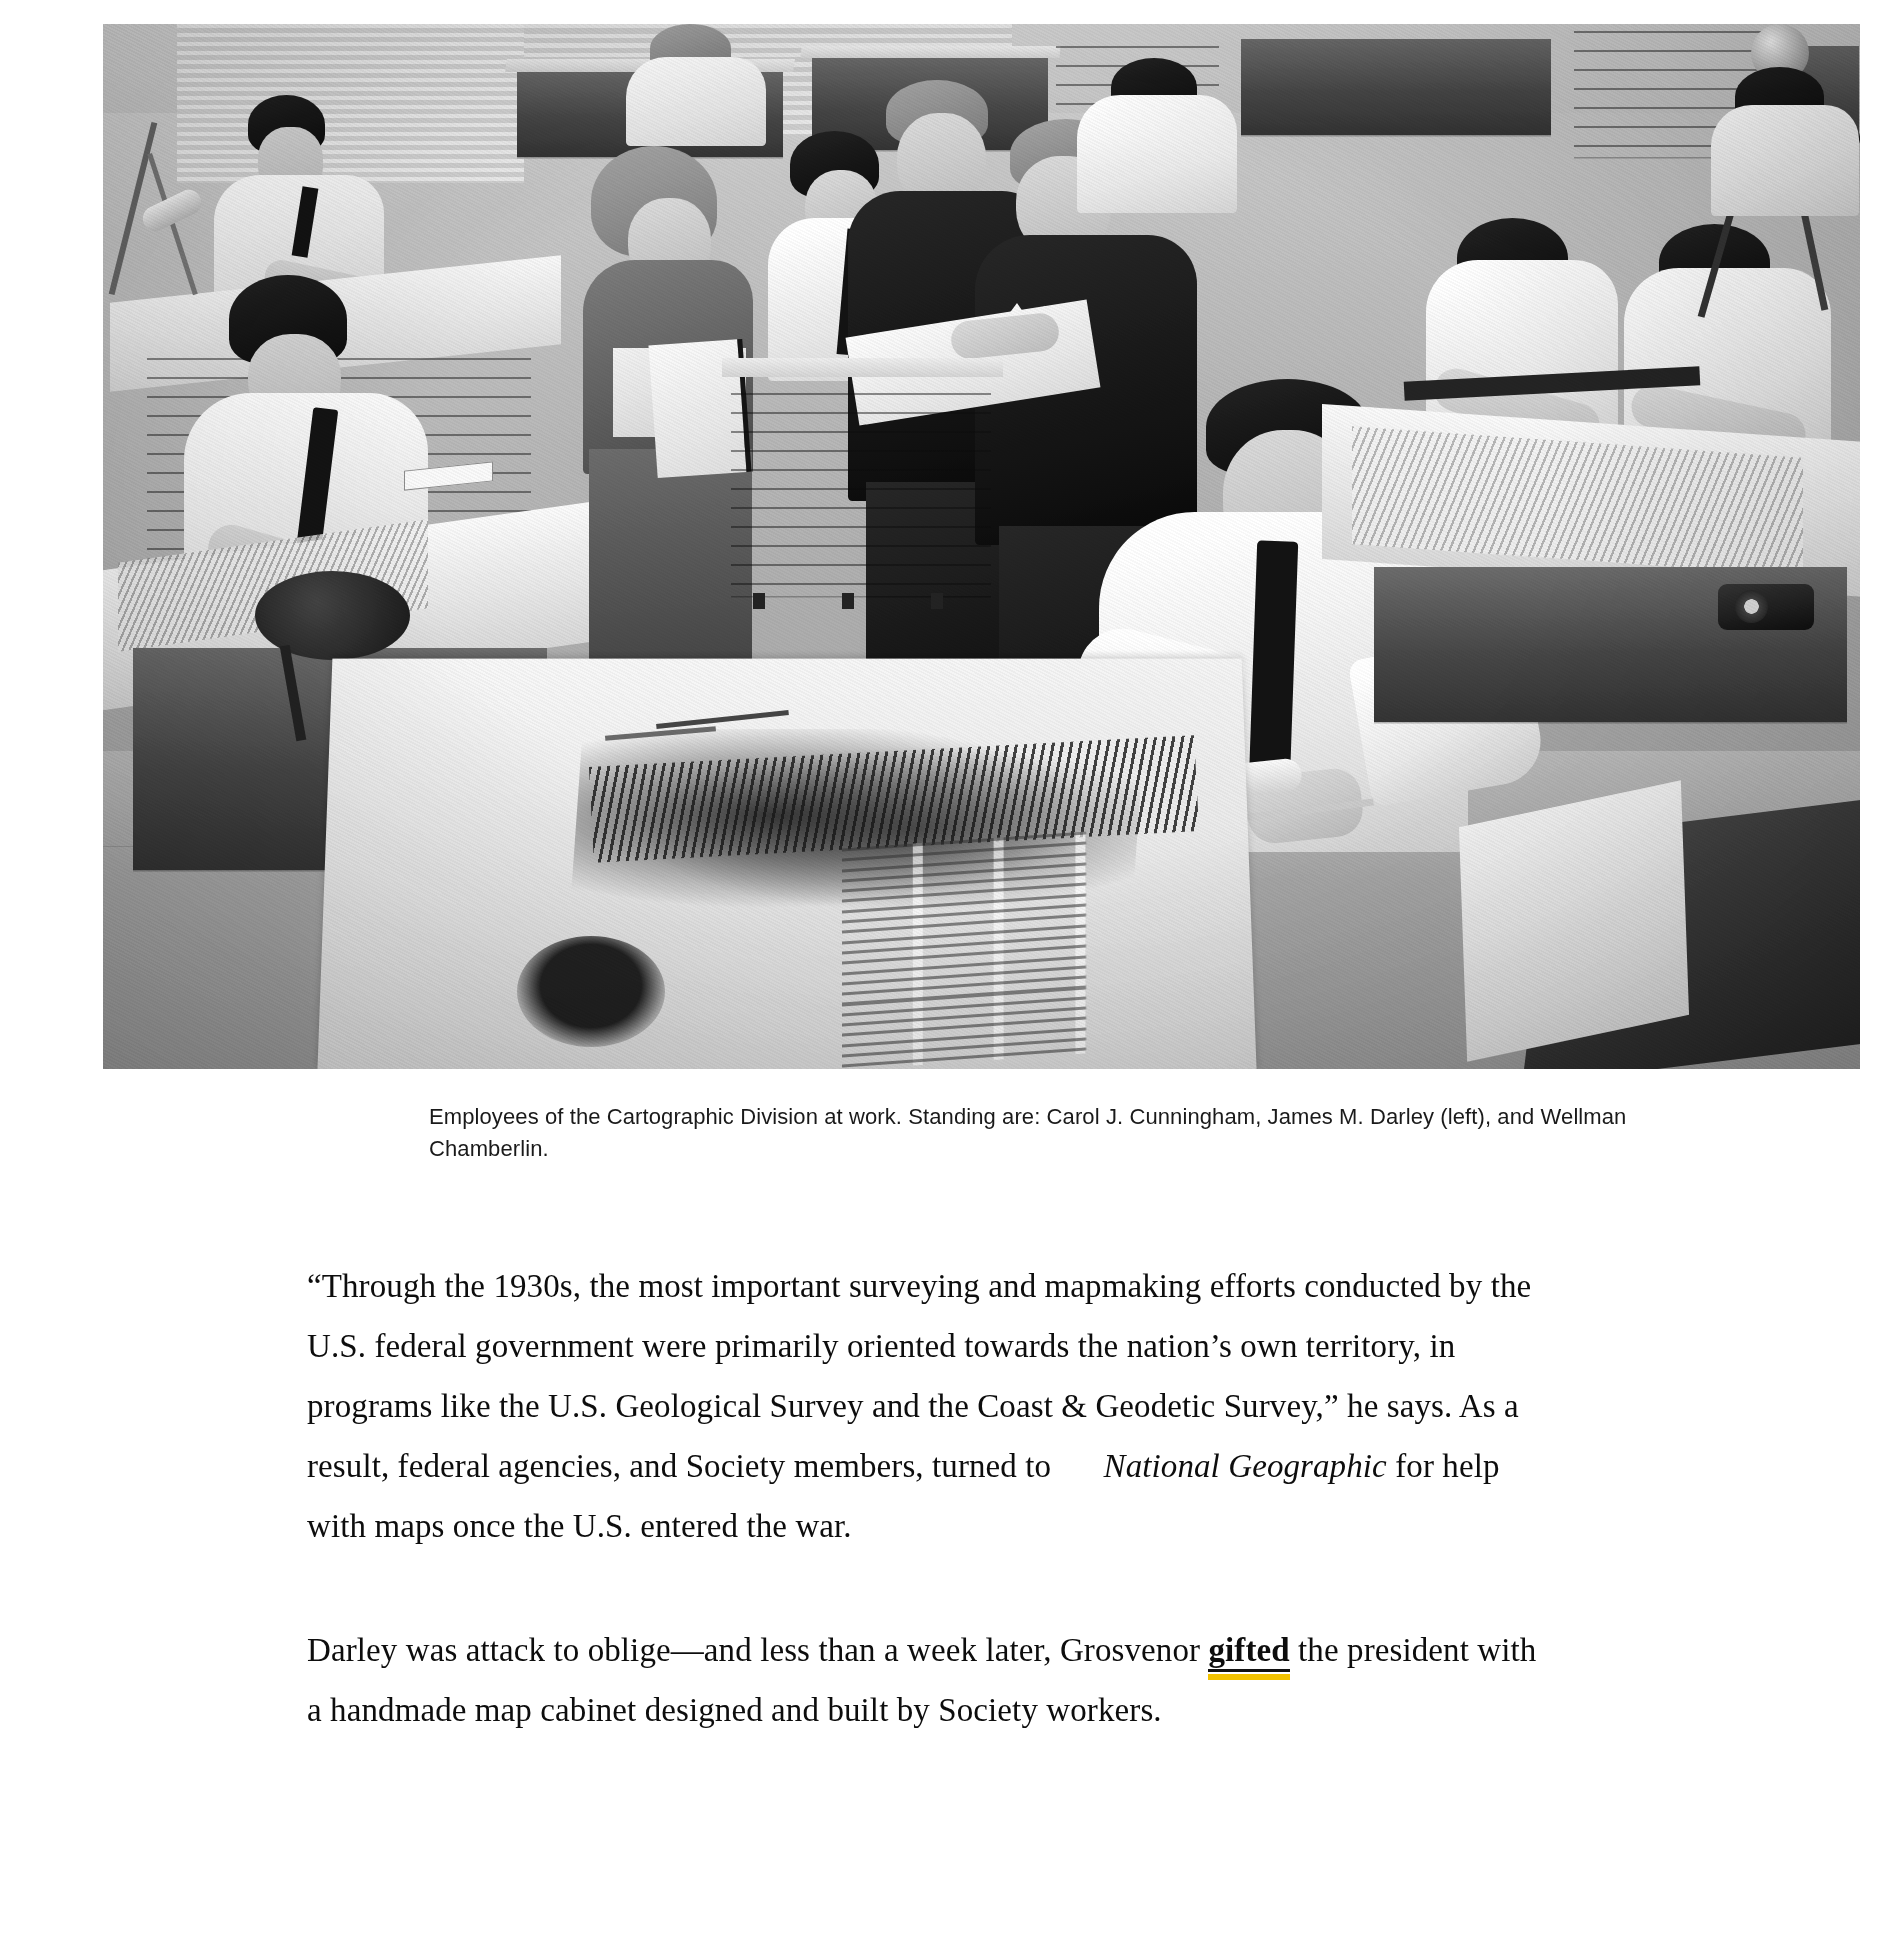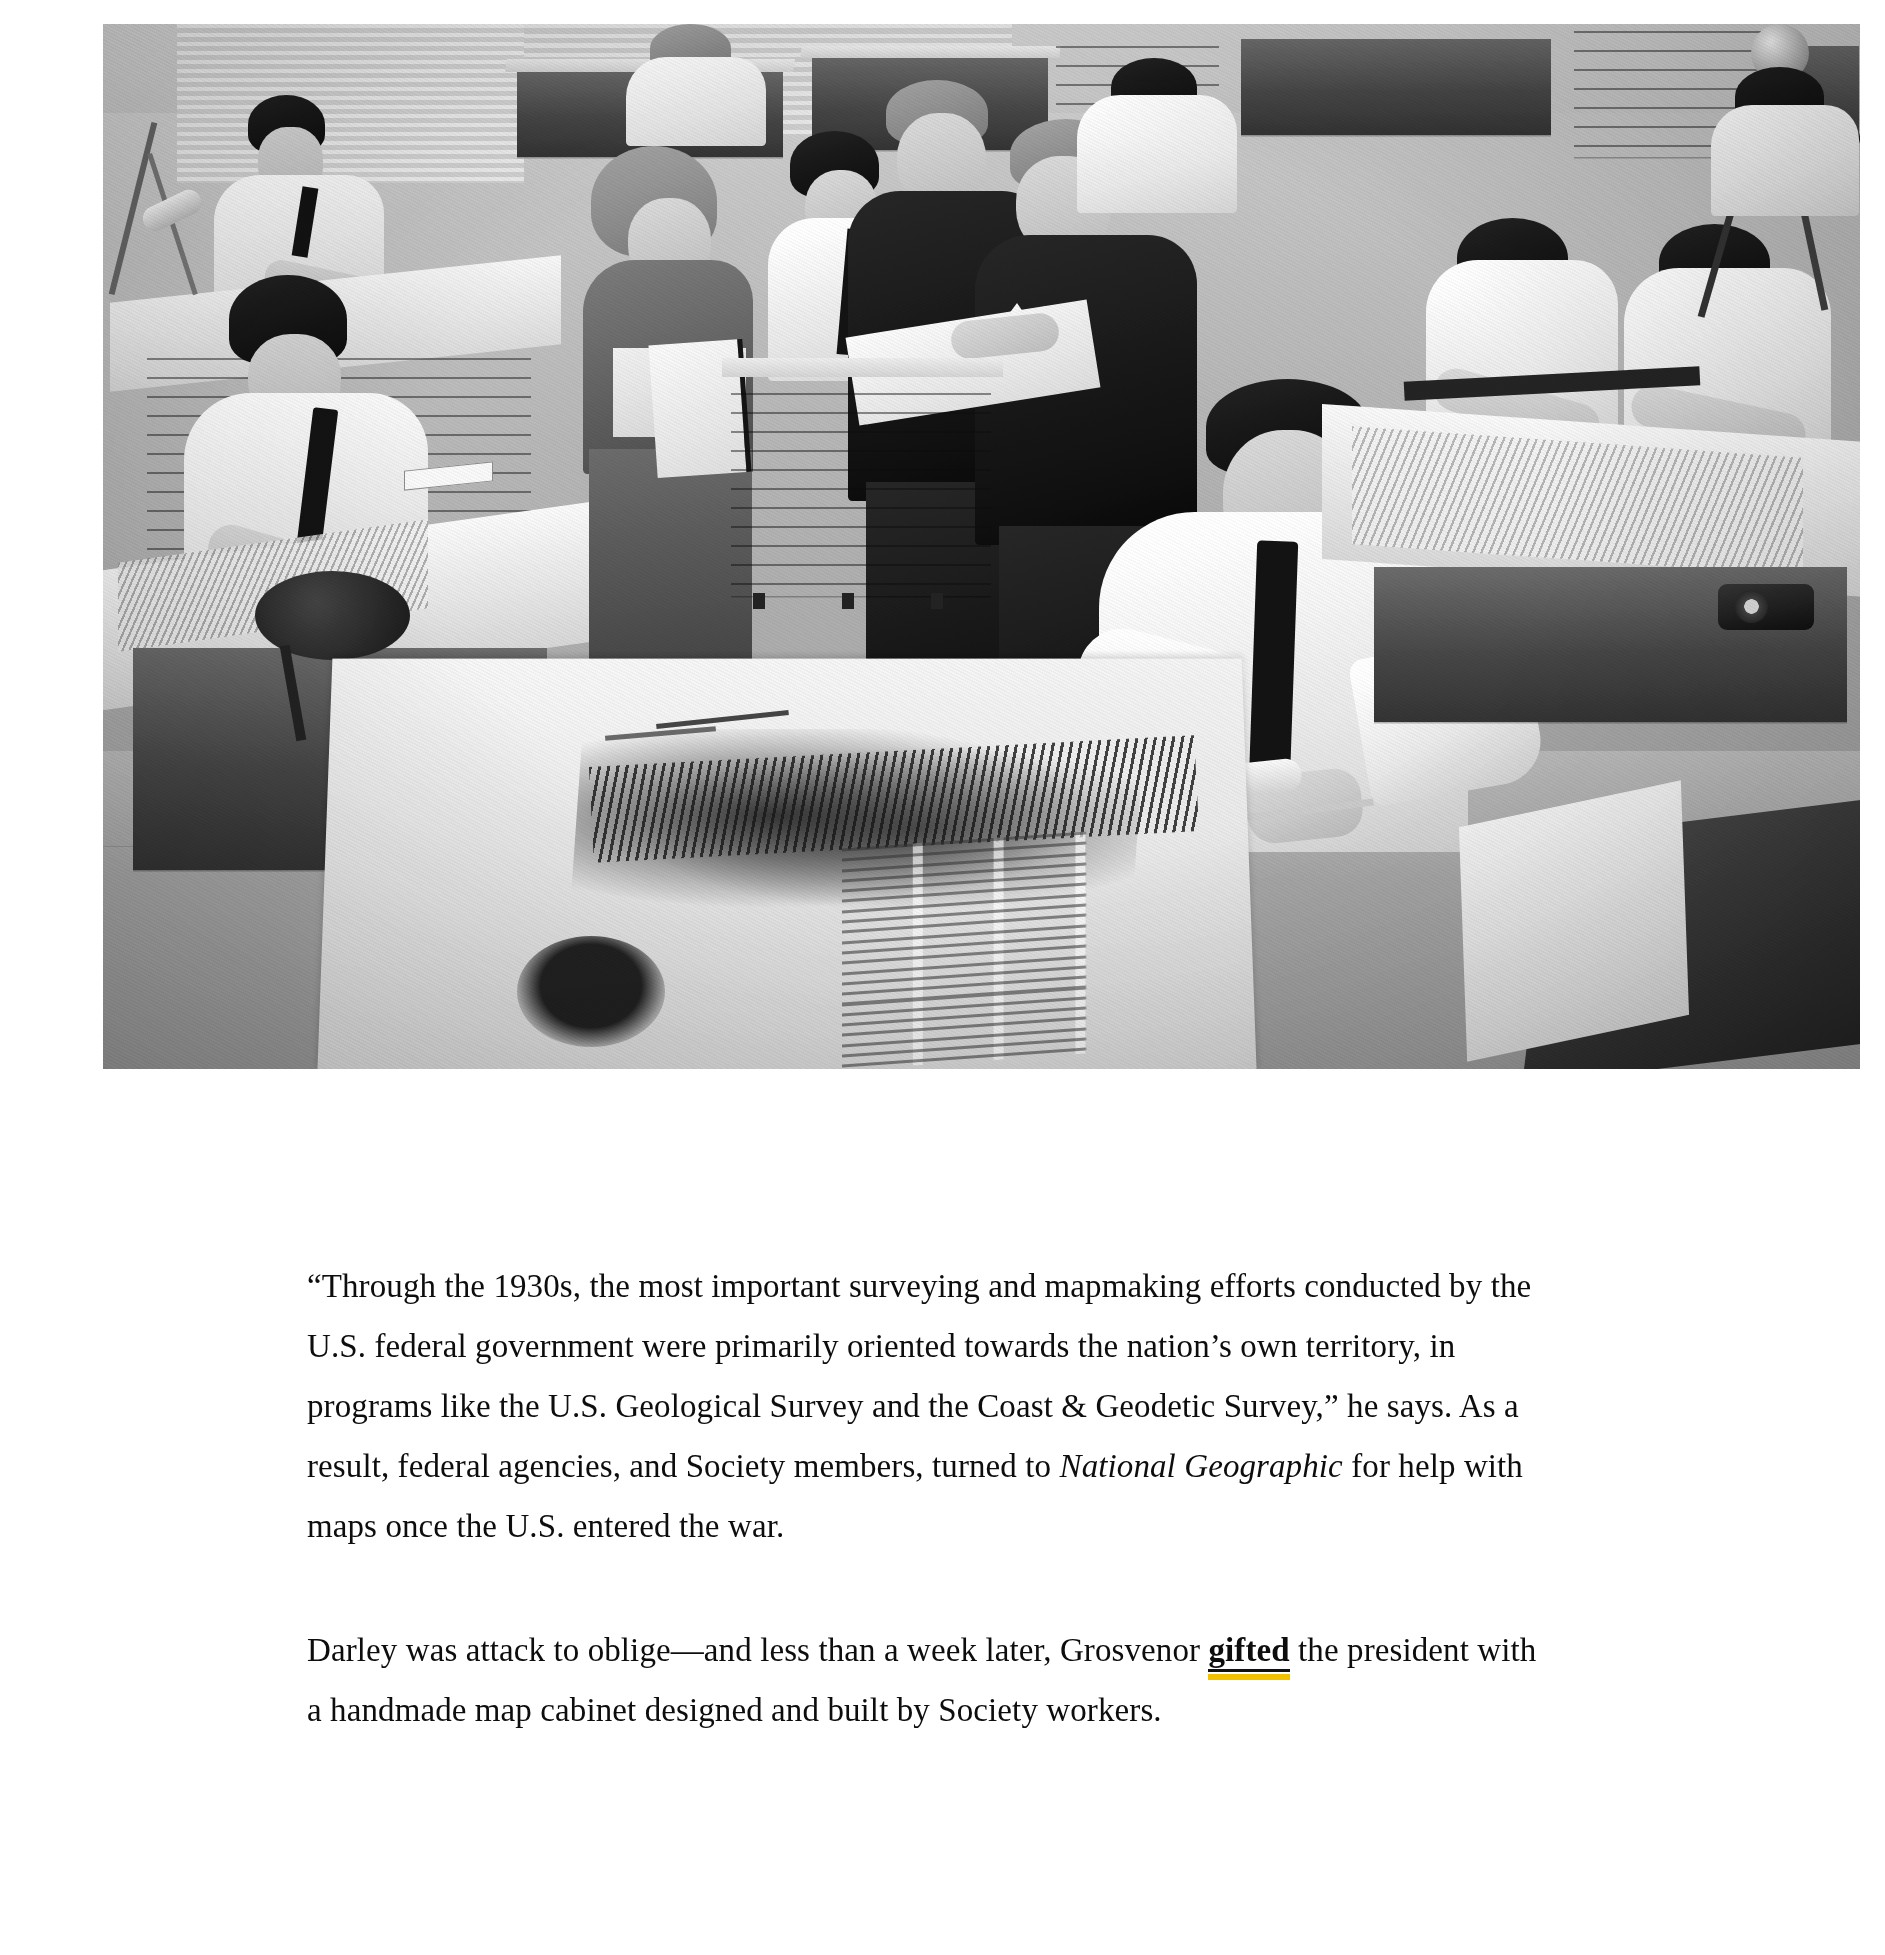--- a/index.html
+++ b/index.html
@@ -151,21 +151,21 @@
   }
   .para {
     font-family: "Liberation Serif", serif;
     font-size: 33px;
     line-height: 60px;
     color: #0d0d0d;
     margin: 0 0 64px 0;
     letter-spacing: 0.1px;
   }
   .para:last-child { margin-bottom: 0; }
-  .para em { font-style: italic; }
+  .para em { font-style: italic; margin-left: 44px; }
   .inline-link {
     font-weight: bold;
     color: #0d0d0d;
     text-decoration: none;
     position: relative;
     white-space: nowrap;
     box-shadow: inset 0 -2.2px 0 0 #ffffff;
     border-bottom: 3px solid #111111;
     padding-bottom: 0.7px;
   }
@@ -365,20 +365,21 @@
 
         <div class="ph" style="inset:0; left:0; top:0; width:1757px; height:1045px;
                     background:
                       repeating-linear-gradient(27deg, rgba(255,255,255,.035) 0 1.5px, rgba(0,0,0,.03) 1.5px 3px),
                       radial-gradient(ellipse at 50% 45%, rgba(0,0,0,0) 45%, rgba(0,0,0,.22) 100%);
                     mix-blend-mode:multiply; opacity:.9;"></div>
       </div>
     </div>
 
     <figcaption class="caption-wrap">
+      <p class="caption">Employees of the Cartographic Division at work. Standing are: Carol J. Cunningham, James M. Darley (left), and Wellman Chamberlin.</p>
     </figcaption>
   </figure>
 
   <div class="body-wrap">
 
     <p class="para"><span>“Through the 1930s, the most important surveying and mapmaking efforts conducted by the U.S. federal government were primarily oriented towards the nation’s own territory, in programs like the U.S. Geological Survey and the Coast &amp; Geodetic Survey,” he says. As a result, federal agencies, and Society members, turned to </span><em>National Geographic</em><span> for help with maps once the U.S. entered the war.</span></p>
 
 
     <p class="para"><span>Darley was attack to oblige—and less than a week later, Grosvenor </span><a href="#" class="inline-link">gifted</a><span> the president with a handmade map cabinet designed and built by Society workers.</span></p>
 

